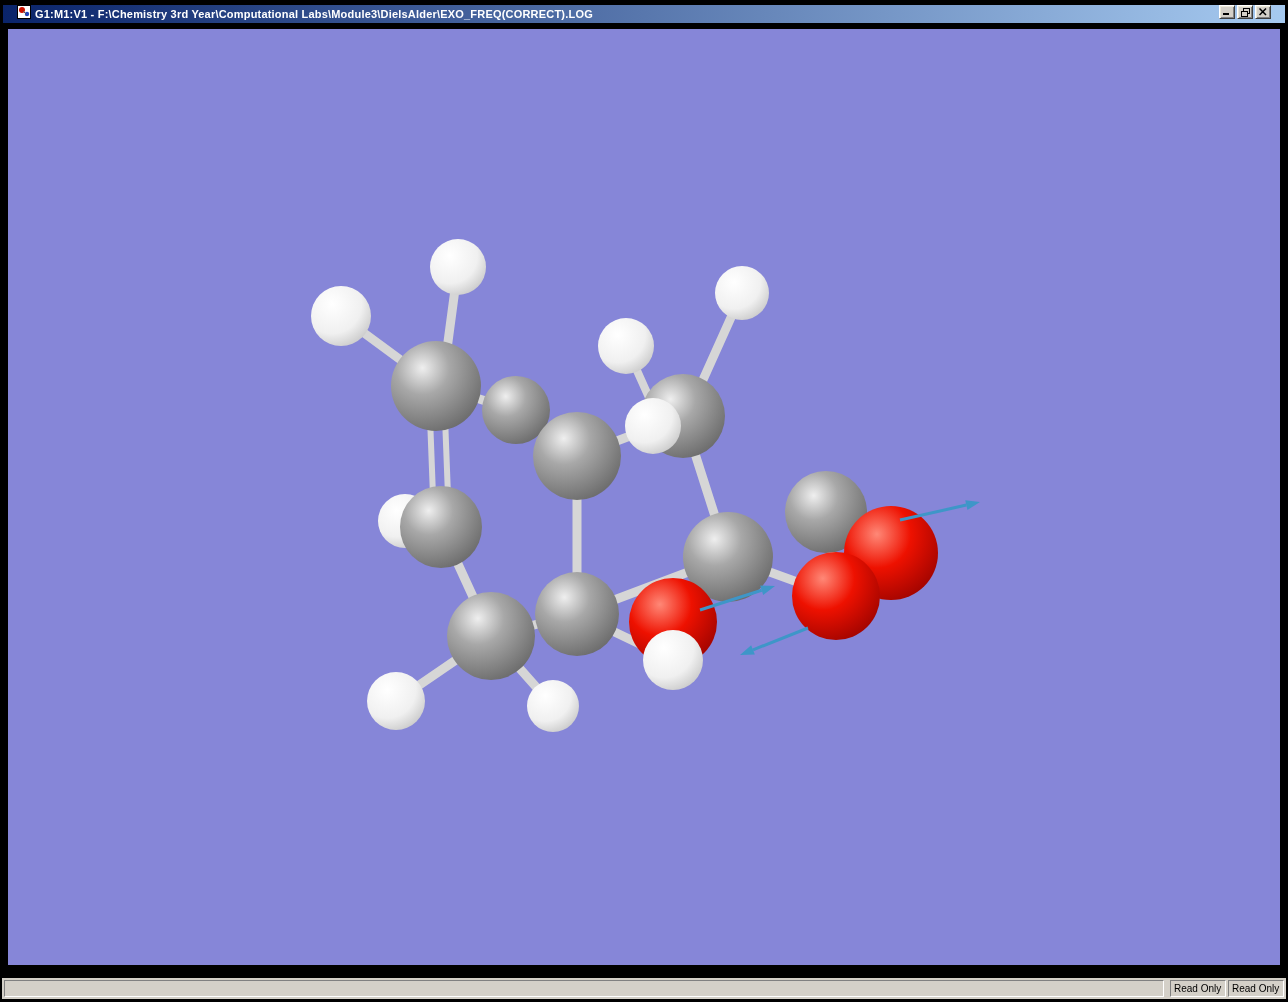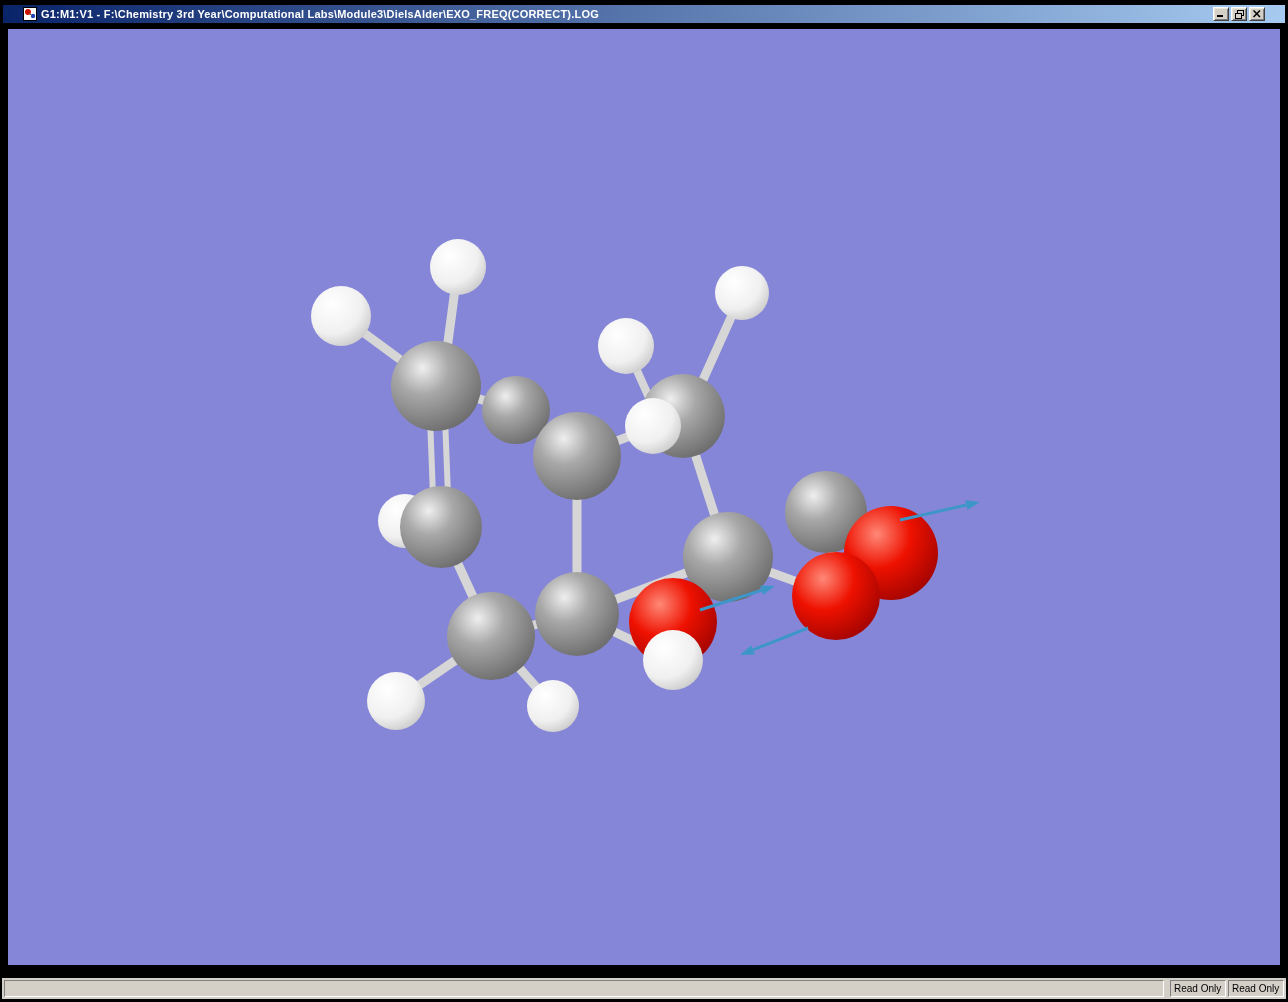--- a/index.html
+++ b/index.html
@@ -3,21 +3,21 @@
 <meta charset="utf-8">
 <style>
   html,body{margin:0;padding:0;}
   body{
     width:1288px;height:1002px;position:relative;overflow:hidden;
     background:#000;font-family:"Liberation Sans",sans-serif;
   }
   
   .titlebar{
     position:absolute;top:5px;left:3px;width:1282px;height:18px;
-    display:flex;align-items:center;padding:0 20px;box-sizing:border-box;
+    display:flex;padding:0 14px;box-sizing:border-box;
     background:linear-gradient(to right,#0a246a,#a6caf0);
   }
   .appicon{width:14px;height:14px;margin-right:4px;flex:0 0 auto;}
   .title-text{
     color:#fff;font-size:11px;font-weight:bold;white-space:nowrap;
     overflow:hidden;flex:1;letter-spacing:0.2px;line-height:18px;
   }
   .winbtns{display:flex;gap:2px;flex:0 0 auto;margin-left:4px;}
   .winbtn{
     width:16px;height:14px;background:#d4d0c8;

